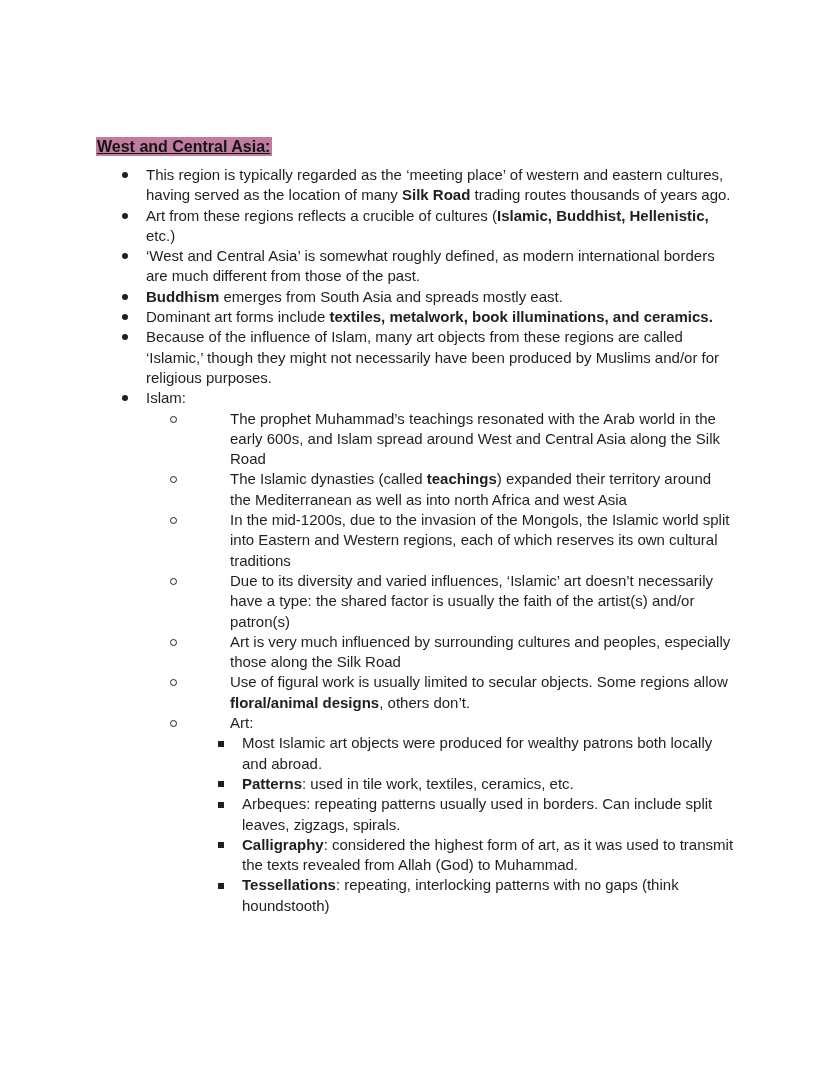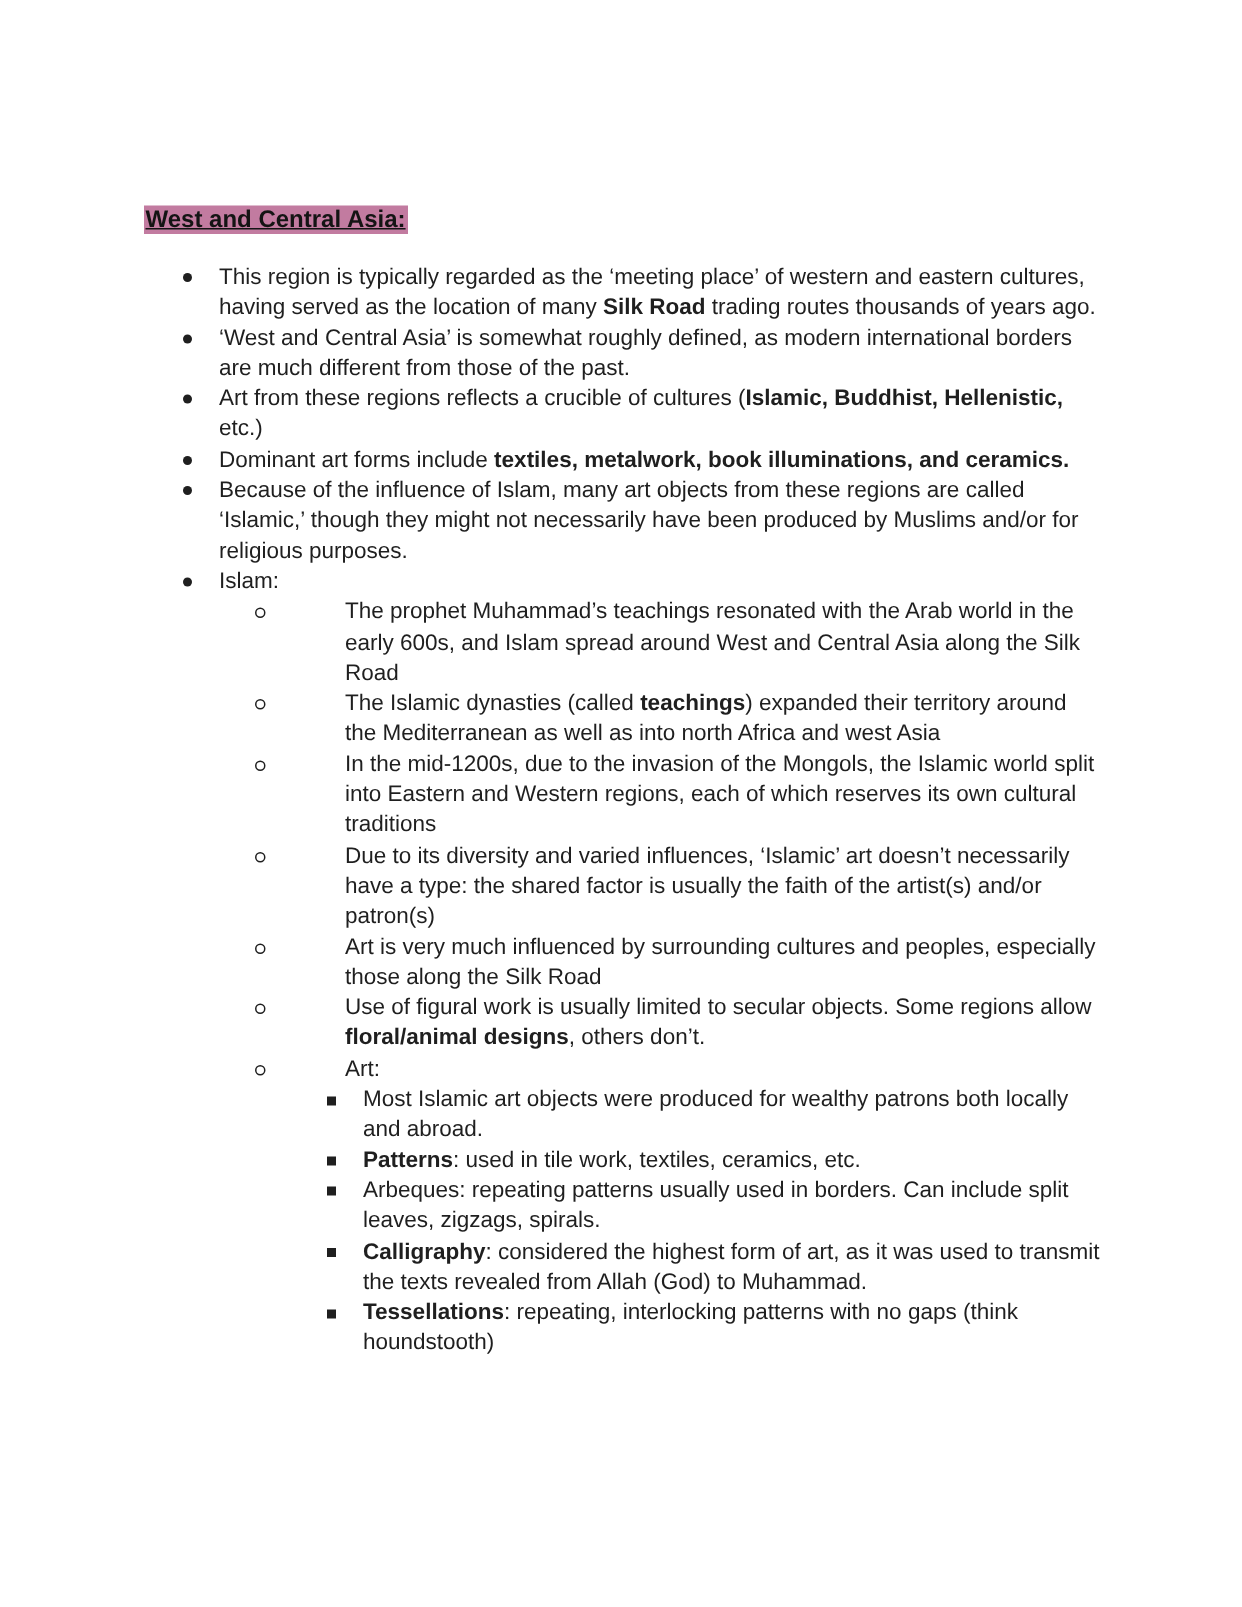--- a/index.html
+++ b/index.html
@@ -30,21 +30,21 @@
   }
   .heading {
     display: inline;
     font-weight: bold;
     font-size: 16px;
     text-decoration: underline;
     color: #141414;
     padding: 1px 2px 1px 1px;
   }
   .bullet-list {
-    margin-top: 17px;
+    margin-top: 7px;
   }
   .li {
     display: flex;
     align-items: flex-start;
   }
   .lvl1 { padding-left: 26px; }
   .lvl2 { padding-left: 74px; gap: 36px; }
   .lvl3 { padding-left: 122px; }
   .marker {
     flex: 0 0 24px;
@@ -84,25 +84,29 @@
     <div class="heading-line">
       <span class="heading" style="background: rgb(194, 123, 160);">West and Central Asia:</span>
     </div>
     <div class="bullet-list">
         <div class="li lvl1">
           <span class="marker disc"></span>
           <div class="txt"><span>This region is typically regarded as the ‘meeting place’ of western and eastern cultures, having served as the location  of many </span><span class="b">Silk Road</span><span> trading routes thousands of years ago.</span></div>
         </div>
         <div class="li lvl1">
           <span class="marker disc"></span>
+          <div class="txt"><span>Art from these regions reflects a crucible of cultures (</span><span class="b">Islamic, Buddhist, Hellenistic,</span><span> etc.)</span></div>
+        </div>
+        <div class="li lvl1">
+          <span class="marker disc"></span>
           <div class="txt"><span>‘West and Central Asia’ is somewhat roughly defined, as modern international borders are much different from those of the past.</span></div>
         </div>
         <div class="li lvl1">
           <span class="marker disc"></span>
-          <div class="txt"><span>Art from these regions reflects a crucible of cultures (</span><span class="b">Islamic, Buddhist, Hellenistic,</span><span> etc.)</span></div>
+          <div class="txt"><span class="b">Buddhism</span><span> emerges from South Asia and spreads mostly east.</span></div>
         </div>
         <div class="li lvl1">
           <span class="marker disc"></span>
           <div class="txt"><span>Dominant art forms include </span><span class="b">textiles, metalwork, book illuminations, and ceramics.</span></div>
         </div>
         <div class="li lvl1">
           <span class="marker disc"></span>
           <div class="txt"><span>Because of the influence of Islam, many art objects from these regions are called ‘Islamic,’ though they might not necessarily have been produced by Muslims and/or for religious purposes.</span></div>
         </div>
         <div class="li lvl1">

